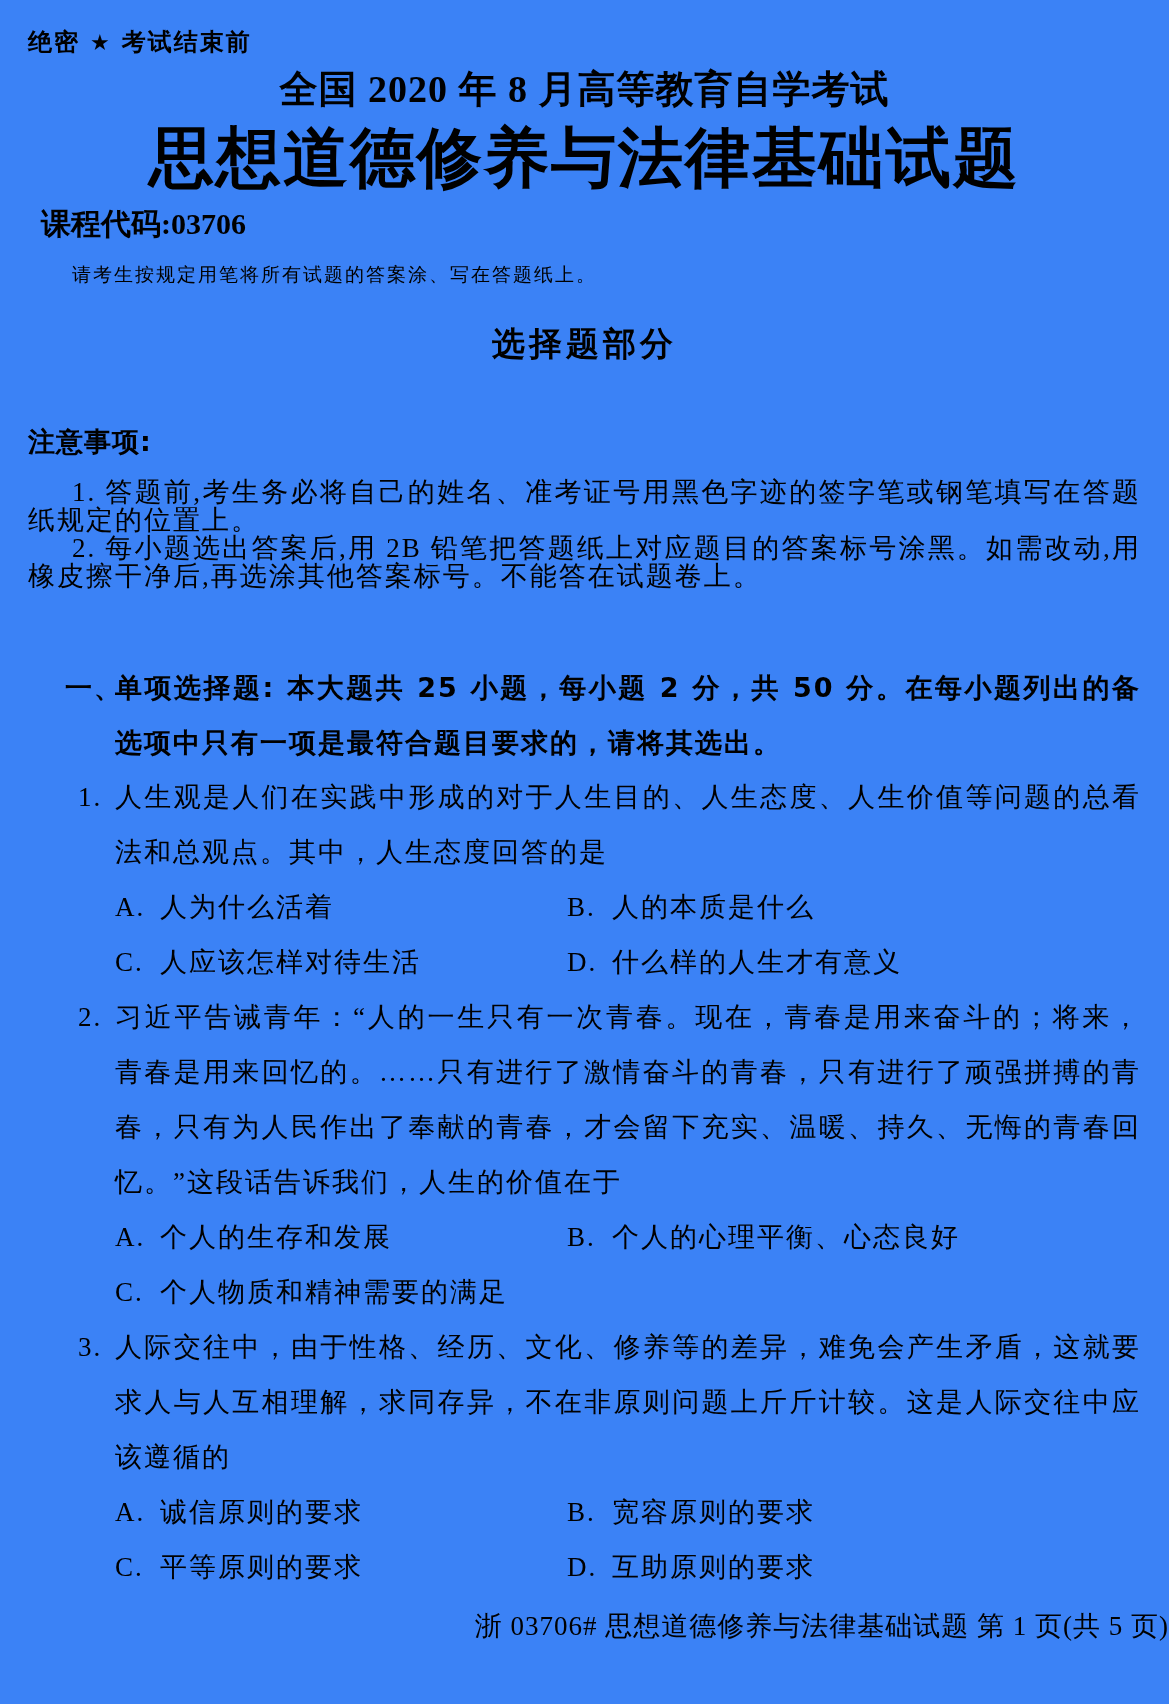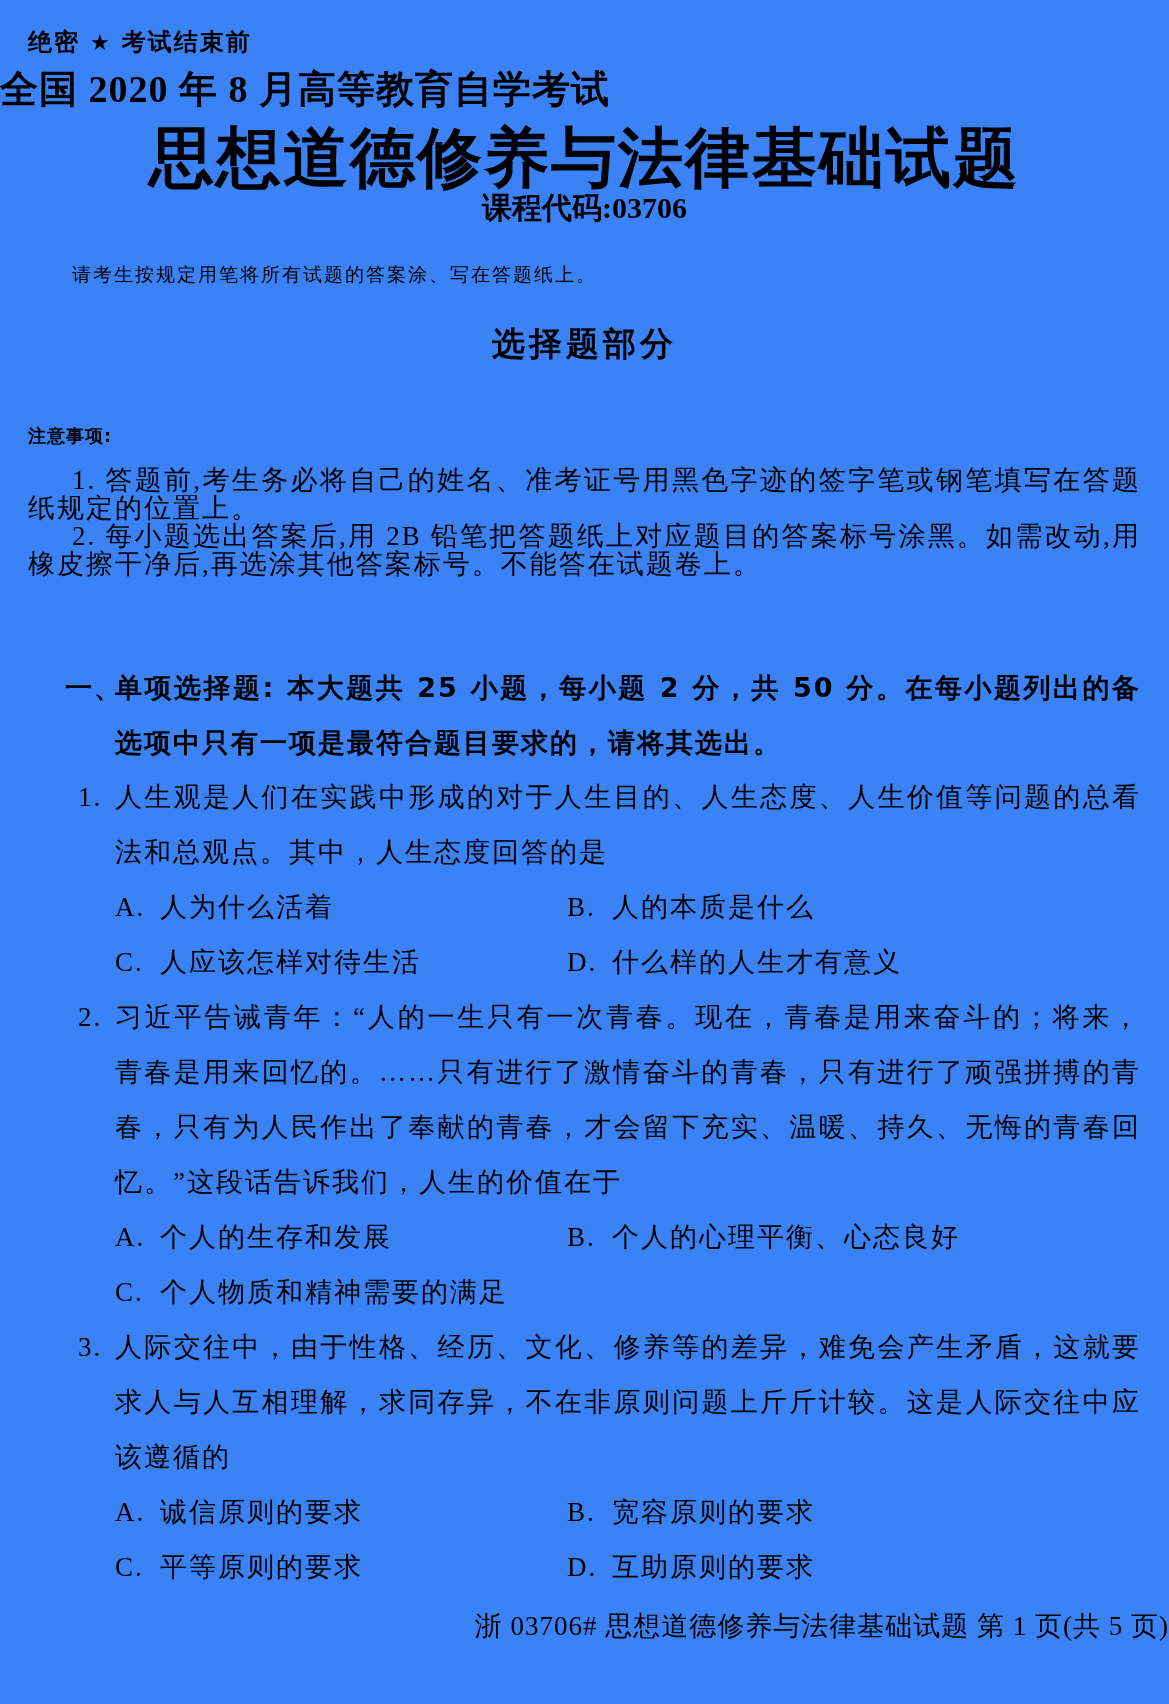--- a/index.html
+++ b/index.html
@@ -19,39 +19,40 @@
     top: 26px; left: 28px;
     font-family: "DejaVu Sans", "Liberation Sans", sans-serif;
     font-weight: bold;
     font-size: 24px;
     letter-spacing: 2px;
   }
   .classification .star { margin: 0 10px; font-size: 22px; }
   .exam-title {
     position: absolute;
     top: 64px; left: 0; right: 0;
+    text-align: center;
     font-size: 38px;
     font-weight: bold;
     letter-spacing: 1px;
   }
   .subject-title {
     position: absolute;
     top: 114px; left: 0; right: 0;
     text-align: center;
     font-family: "DejaVu Sans", "Liberation Sans", sans-serif;
     font-weight: 900;
     font-size: 65px;
     letter-spacing: 2px;
   }
   .course-code {
     position: absolute;
-    top: 188px; left: 0; right: 0;
-    text-align: center;
+    top: 204px; left: 0; right: 0;
     font-size: 30px;
     font-weight: bold;
+    padding-left: 41px;
   }
   .instruction {
     position: absolute;
     top: 262px; left: 28px; right: 28px;
     font-size: 19px;
     letter-spacing: 2px;
     text-indent: 44px;
   }
   .section-heading {
     position: absolute;
@@ -63,21 +64,21 @@
     letter-spacing: 4px;
   }
   .notices {
     position: absolute;
     top: 424px; left: 28px; right: 28px;
     font-size: 27px;
   }
   .notes-heading {
     font-family: "DejaVu Sans", "Liberation Sans", sans-serif;
     font-weight: bold;
-    font-size: 18px;
+    font-size: 27px;
     margin-bottom: 18px;
     letter-spacing: 1px;
   }
   .note {
     line-height: 28px;
     text-indent: 44px;
     text-align: justify;
     letter-spacing: 2px;
   }
   .body-block {

